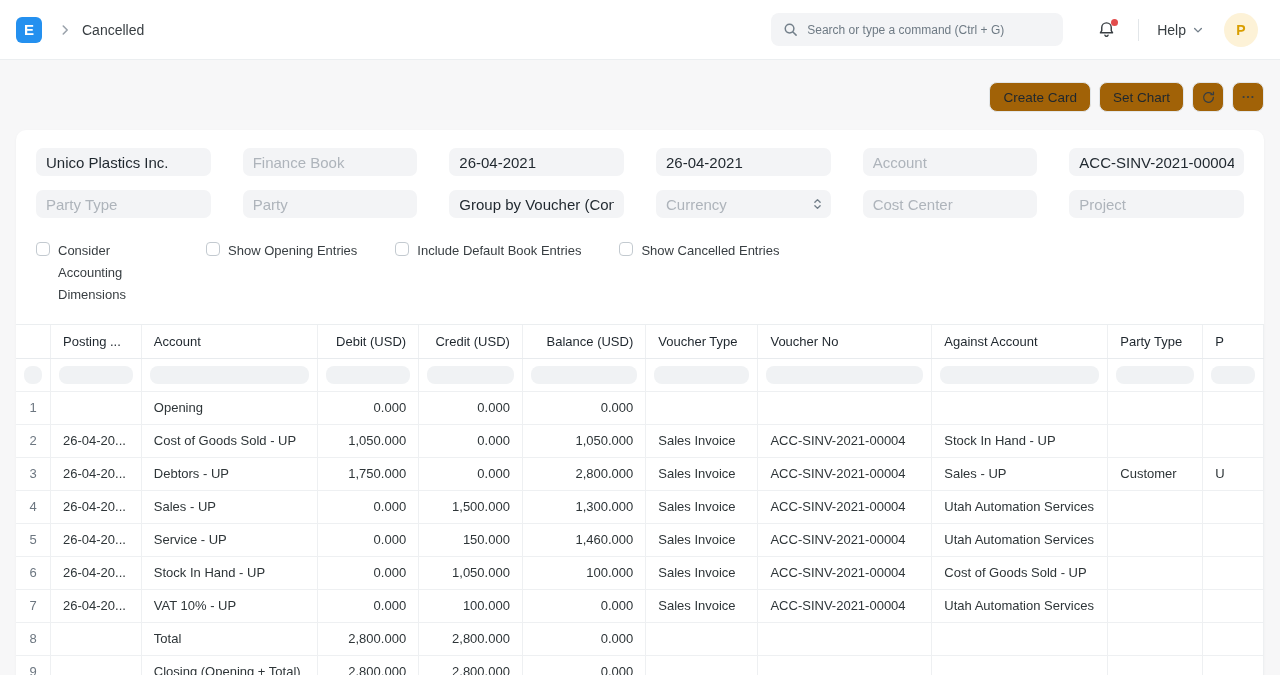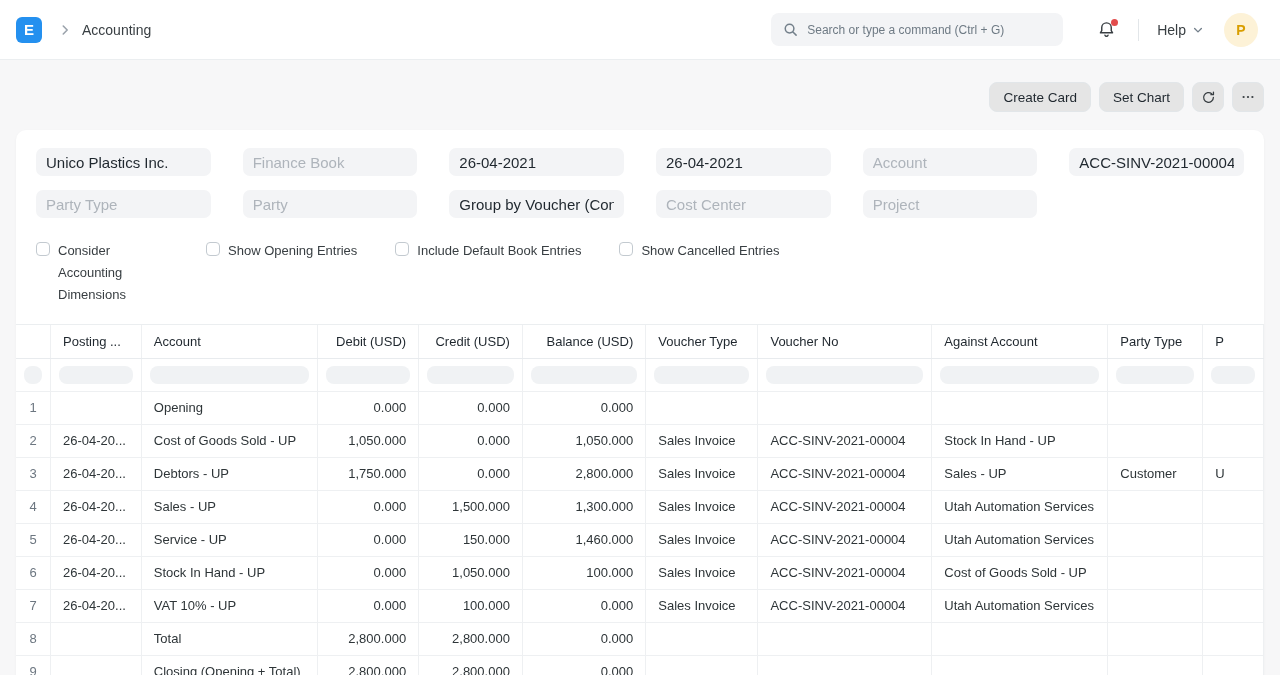--- a/index.html
+++ b/index.html
@@ -48,21 +48,21 @@
     display:flex; align-items:center; justify-content:center; cursor:pointer;
   }
 
   
   .page-head {
     display:flex; align-items:center; padding:22px 16px 18px 16px;
   }
   .page-title { font-size:22px; font-weight:700; letter-spacing:-0.2px; }
   .head-actions { margin-left:auto; display:flex; align-items:center; gap:8px; }
   .btn {
-    background:#e5e5e5; border:1px solid #e2e6e9; border-radius:8px;
+    background:#a16207; border:1px solid #e2e6e9; border-radius:8px;
     height:30px; padding:0 13px; font-size:13.5px; color:#1f272e;
     display:flex; align-items:center; cursor:pointer;
     font-family:"Liberation Sans", sans-serif;
   }
   .btn-icon { width:32px; padding:0; justify-content:center; }
 
   
   .card {
     margin:0 16px; background:#ffffff; border-radius:10px 10px 0 0;
     box-shadow:0 1px 3px rgba(20,30,40,0.04); height:600px; overflow:hidden;
@@ -115,21 +115,21 @@
 </head>
 <body>
 
 <div class="navbar">
   <div class="logo">E</div>
   <span class="crumb-chev">
     <svg width="14" height="14" viewBox="0 0 16 16" fill="none" stroke="#9aa2ab" stroke-width="1.8" stroke-linecap="round" stroke-linejoin="round">
         <path d="M6 3.5 L10.5 8 L6 12.5"></path>
       </svg>
   </span>
-  <span class="breadcrumb">Accounting</span>
+  <span class="breadcrumb">Cancelled</span>
 
   <div class="nav-right">
     <div class="searchbar">
       <svg width="15" height="15" viewBox="0 0 16 16" fill="none" stroke="#74808b" stroke-width="1.6" stroke-linecap="round">
           <circle cx="7" cy="7" r="4.6"></circle>
           <path d="M10.6 10.6 L14 14"></path>
         </svg>
       <span class="search-ph">Search or type a command (Ctrl + G)</span>
     </div>
     <div class="bell-wrap">
@@ -176,20 +176,29 @@
       <input class="f-input" value="Unico Plastics Inc." style="">
       <input class="f-input" placeholder="Finance Book" style="">
       <input class="f-input" value="26-04-2021" style="">
       <input class="f-input" value="26-04-2021" style="">
       <input class="f-input" placeholder="Account" style="">
       <input class="f-input" value="ACC-SINV-2021-00004" style="">
 
       <input class="f-input" placeholder="Party Type" style="">
       <input class="f-input" placeholder="Party" style="">
       <input class="f-input" value="Group by Voucher (Consol" style="">
+      <div class="f-select-wrap">
+        <input class="f-input" placeholder="Currency" style="">
+        <span class="chevs">
+          <svg width="9" height="14" viewBox="0 0 10 16" fill="none" stroke="#74808b" stroke-width="1.6" stroke-linecap="round" stroke-linejoin="round">
+              <path d="M2 6 L5 3 L8 6"></path>
+              <path d="M2 10 L5 13 L8 10"></path>
+            </svg>
+        </span>
+      </div>
       <input class="f-input" placeholder="Cost Center" style="">
       <input class="f-input" placeholder="Project" style="">
     </div>
 
     <div class="checks">
       <label class="check-item">
         <span class="checkbox"></span>
         <span class="check-label">Consider Accounting Dimensions</span>
       </label>
       <label class="check-item">

